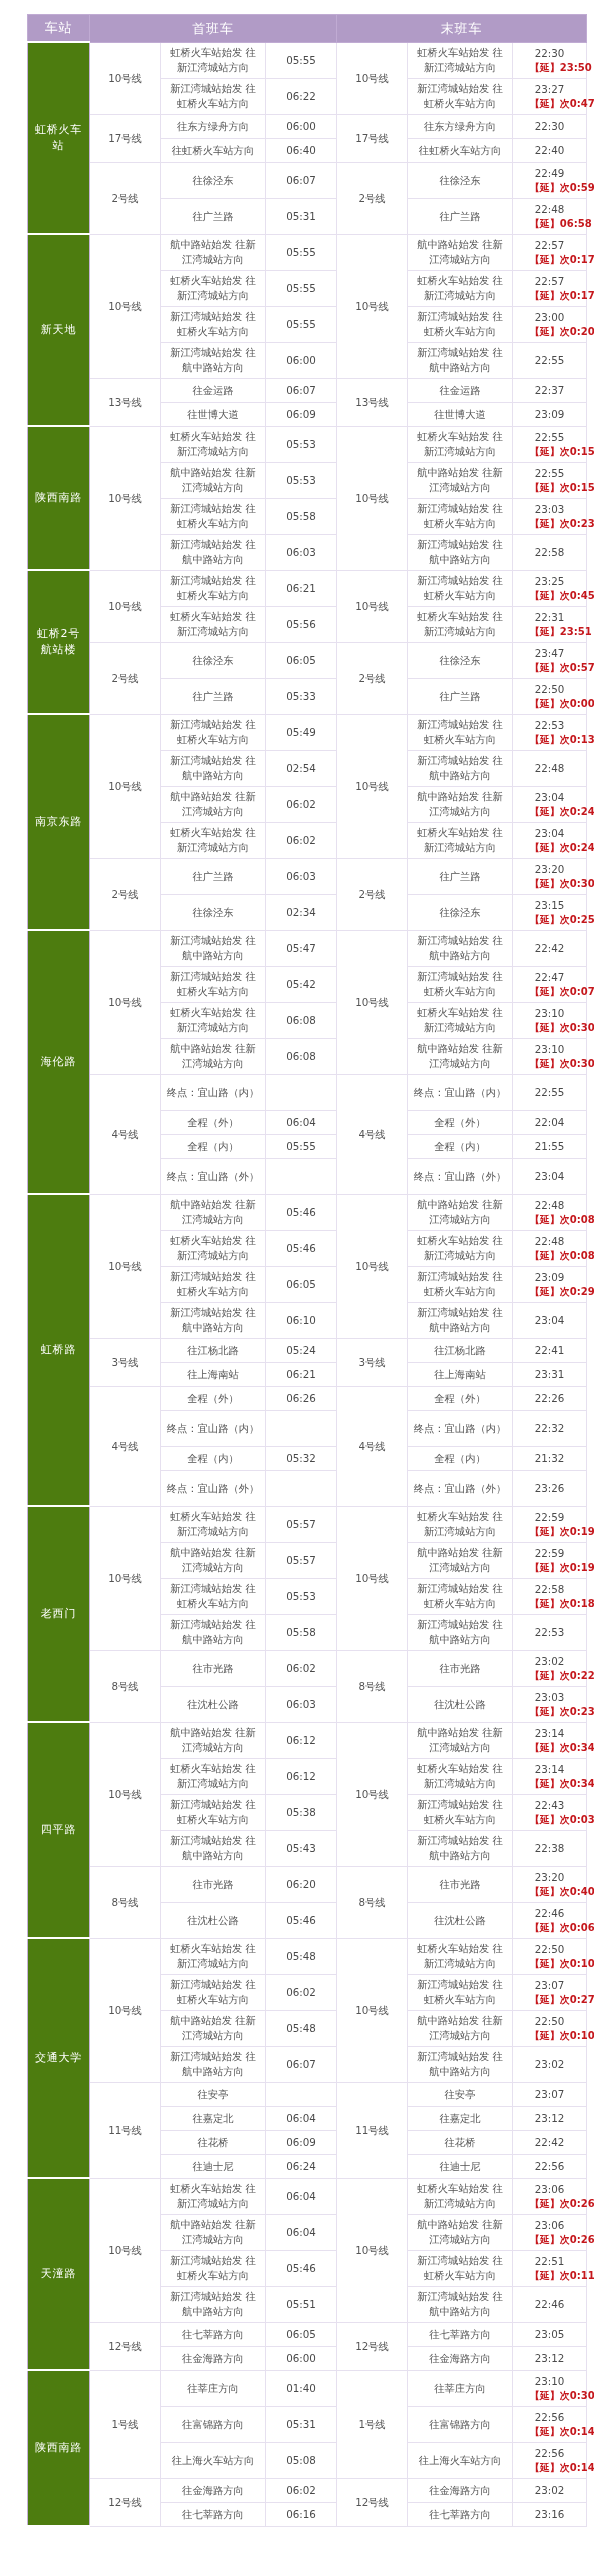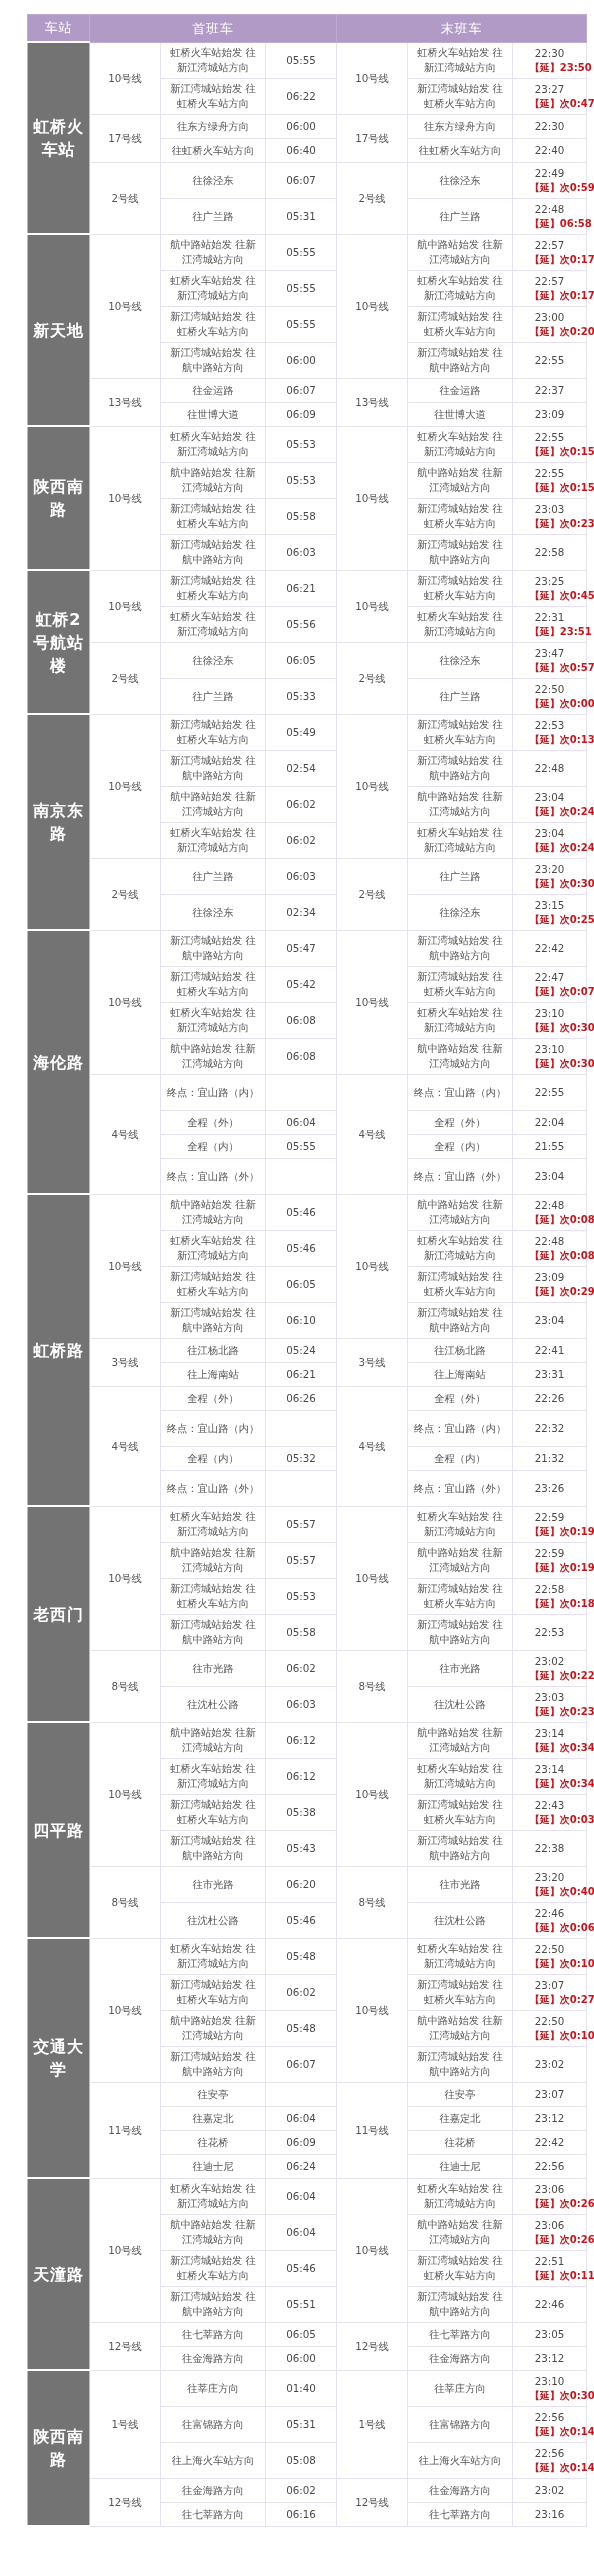--- a/index.html
+++ b/index.html
@@ -4,21 +4,21 @@
 <style>
   html,body{margin:0;padding:0;background:#fff;}
   body{width:594px;font-family:"DejaVu Sans",sans-serif;}
   .page{padding:6.3px 4.8px 9.5px 8px;}
   .title-band{width:366px;height:22px;background:#d8cce6;border-radius:3.2px;display:flex;align-items:center;padding-left:6.3px;box-sizing:border-box;}
   .line-circle{width:16.6px;height:16.6px;border-radius:50%;background:#f7f4fa;color:#9a7fb8;font-weight:bold;font-size:9.5px;display:flex;align-items:center;justify-content:center;flex:0 0 auto;border:0.8px solid #fff;}
   .title-text{margin-left:6.3px;color:#fff;font-weight:bold;font-size:12.7px;letter-spacing:0.8px;text-shadow:0.8px 0.8px 0.8px #b09ac9,-0.8px -0.8px 0.8px #b09ac9,0.8px -0.8px 0.8px #b09ac9,-0.8px 0.8px 0.8px #b09ac9;}
   table.timetable{border-collapse:collapse;table-layout:fixed;width:559px;margin:8px 0 0 19px;}
   .timetable th{background:#b19bc6;color:#fff;font-size:13px;font-weight:normal;height:24px;border:0.8px solid #c0abd3;letter-spacing:0.8px;}
   .timetable td{border:0.8px solid #e6e0ef;font-size:10.3px;color:#555;text-align:center;vertical-align:middle;padding:1.6px 4.8px;box-sizing:border-box;line-height:1.45;}
-  td.station-cell{background:#737373;color:#fff;font-size:16px;letter-spacing:0.8px;border:0.8px solid #c6b2d8;border-top:2.4px solid #fff;border-bottom:2.4px solid #fff;font-weight:bold;}
+  td.station-cell{background:#4d7c0f;color:#fff;font-size:11px;letter-spacing:0.8px;border:0.8px solid #c6b2d8;border-top:2.4px solid #fff;border-bottom:2.4px solid #fff;}
   td.line-cell{color:#555;}
   td.dir-cell{color:#555;}
   td.time-cell{color:#4a4a4a;}
   tr.tall{height:36px;}
   tr.short{height:24px;}
   .delay-line{color:#c5171c;font-weight:bold;font-size:10px;white-space:nowrap;margin-left:12px;}
   .time-line{color:#4a4a4a;}
 </style>
 </head>
 <body>

